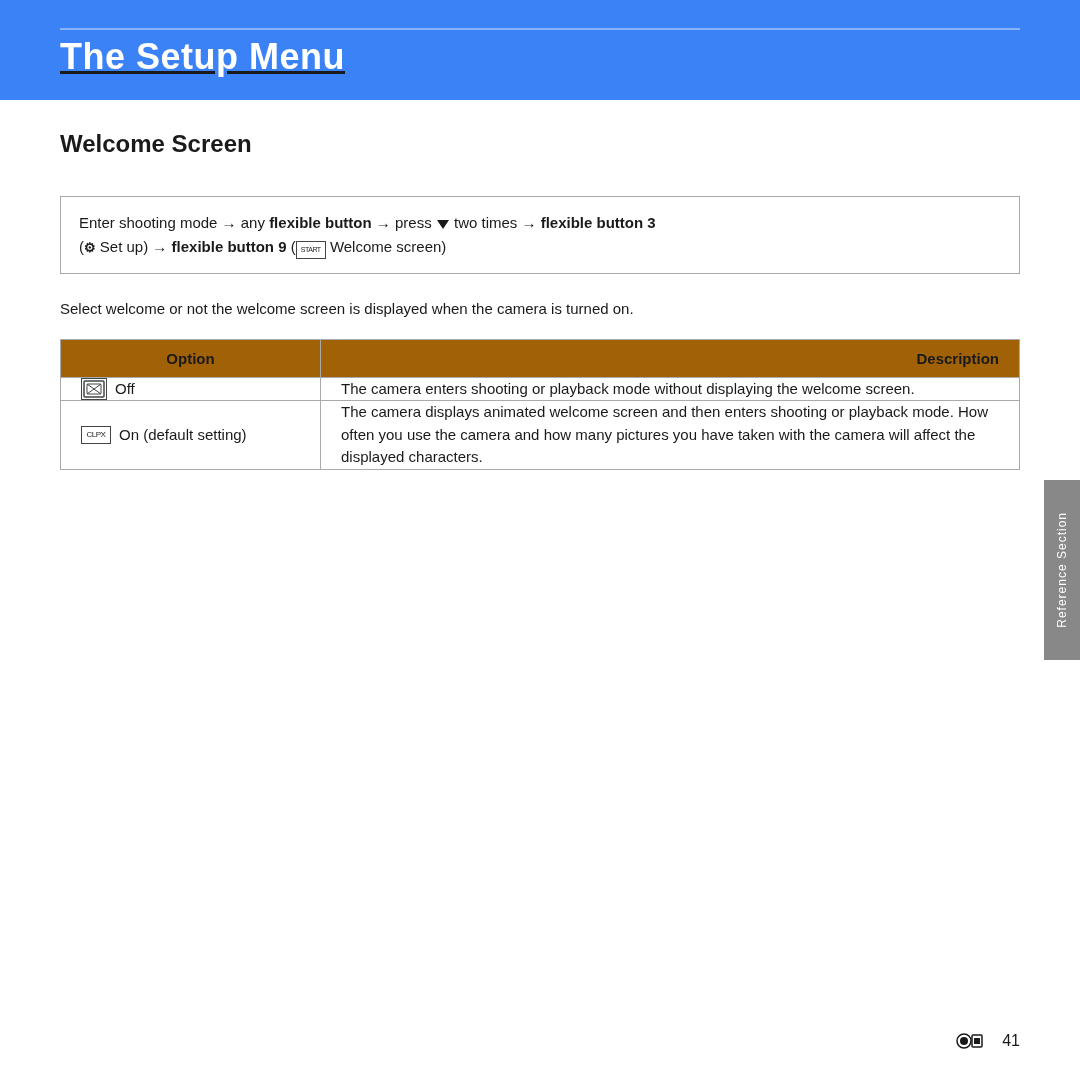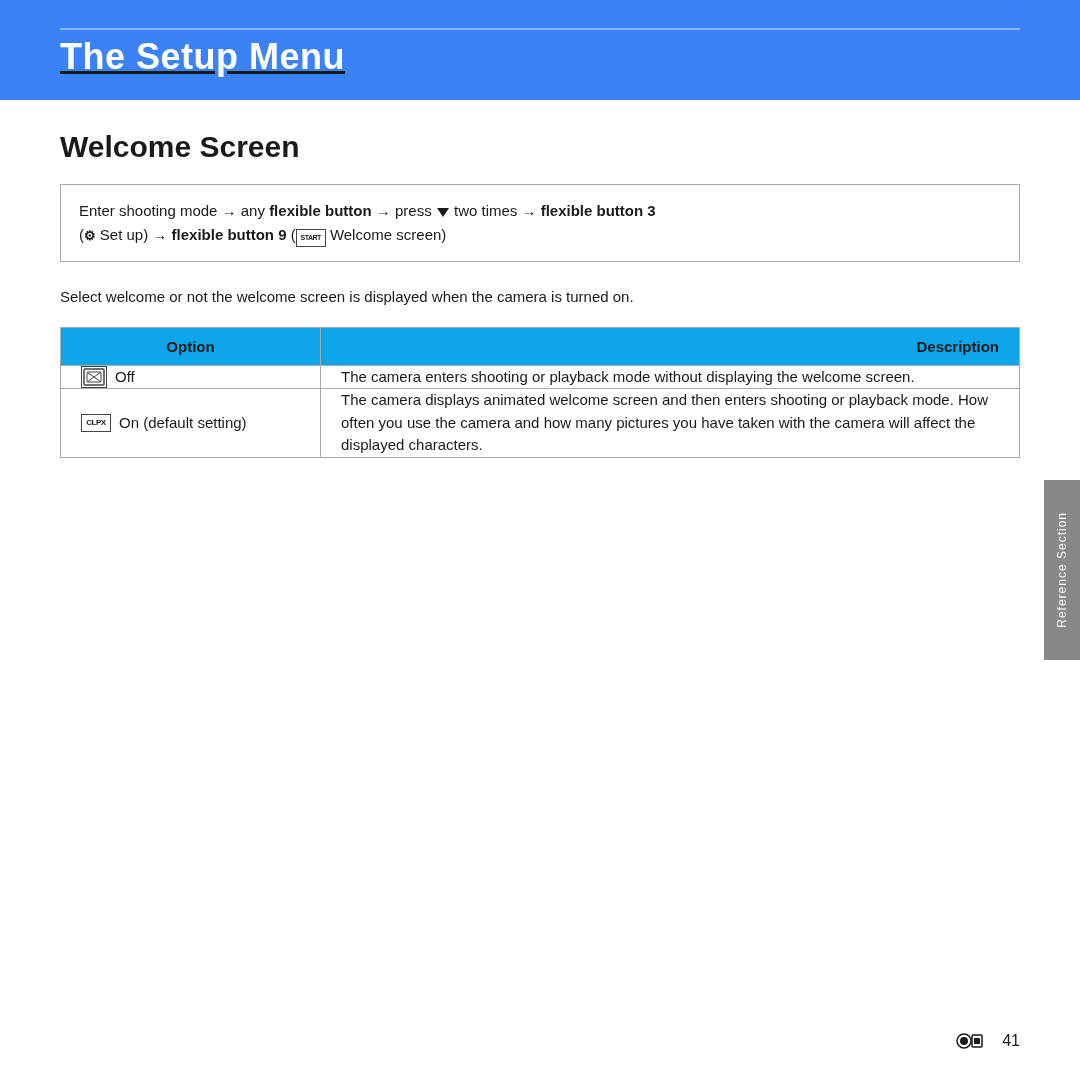--- a/index.html
+++ b/index.html
@@ -27,24 +27,24 @@
       font-weight: 900;
       color: #ffffff;
       letter-spacing: 0.5px;
     }
 
     .content-area {
       padding: 30px 60px 30px 60px;
     }
 
     .section-title {
-      font-size: 30px;
+      font-size: 24px;
       font-weight: 900;
       color: #1a1a1a;
-      margin-bottom: 20px;
+      margin-bottom: 38px;
     }
 
     .instruction-box {
       border: 1px solid #aaaaaa;
       padding: 14px 18px;
       margin-bottom: 24px;
       font-size: 15px;
       line-height: 1.6;
       color: #1a1a1a;
     }
@@ -60,21 +60,21 @@
       line-height: 1.5;
     }
 
     .options-table {
       width: 100%;
       border-collapse: collapse;
       border: 1px solid #aaaaaa;
     }
 
     .options-table thead tr {
-      background: #0ea5e9;
+      background: #a16207;
     }
 
     .options-table thead th {
       padding: 10px 20px;
       font-weight: 700;
       font-size: 15px;
       text-align: right;
       border-right: 1px solid #aaaaaa;
     }
 
@@ -191,21 +191,21 @@
     }
 
     .camera-on-icon {
       display: inline-flex;
       align-items: center;
       justify-content: center;
       border: 1.5px solid #444;
       width: 30px;
       height: 18px;
       font-size: 8px;
-      font-weight: bold;
+      font-weight: normal;
       background: #fff;
       letter-spacing: -0.5px;
     }
   </style>
 </head>
 <body>
 
 <div class="header-bar">
   <div class="top-divider"></div>
   <h1 class="header-title">The Setup Menu</h1>

